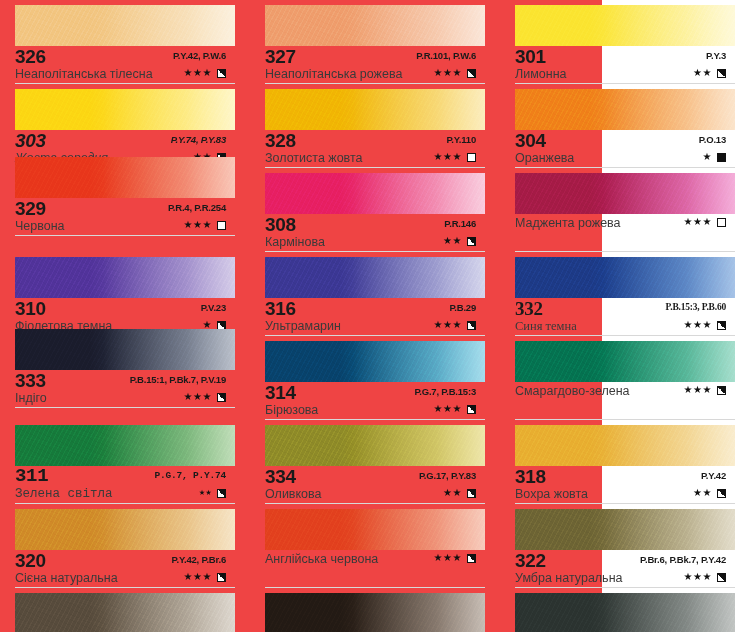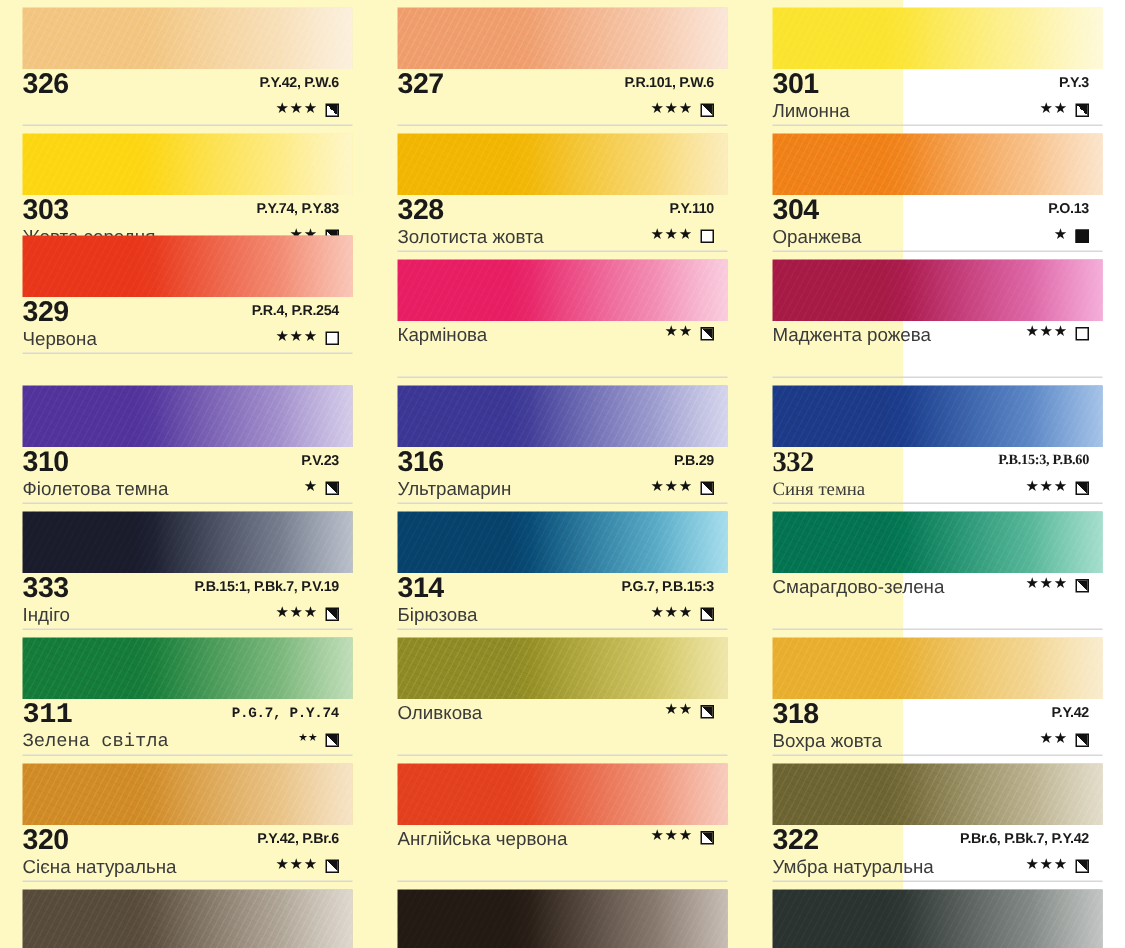--- a/index.html
+++ b/index.html
@@ -7,21 +7,21 @@
     margin: 0; padding: 0;
     width: 750px; height: 632px;
     background: #ffffff;
     font-family: "Liberation Sans", "DejaVu Sans", sans-serif;
     overflow: hidden;
   }
   #chart {
     width: 602px;
     height: 632px;
     position: relative;
-    background: #fef9c3;
+    background: #ef4444;
   }
   .col {
     position: absolute;
     top: 0;
     width: 250px;
     height: 632px;
   }
   .col-0 { left: 0px; }
   .col-1 { left: 250px; }
   .col-2 { left: 500px; }
@@ -148,29 +148,30 @@
         <div class="swatch" style="background: linear-gradient(90deg, rgb(242, 197, 128) 0%, rgb(242, 197, 128) 34%, rgb(246, 217, 168) 100%);">
           <div class="grain"></div>
           <div class="wash"></div>
         </div>
         <div class="info">
           <div class="row-top">
             <div class="code">326</div>
             <div class="pigments">P.Y.42, P.W.6</div>
           </div>
           <div class="row-bot">
-            <div class="rating">
-              <span class="stars">★★★</span>
-              <span class="tsym half"></span>
-            </div>
-          </div>
-        </div>
-        <div class="divider"></div>
-      </div>
-      <div class="cell" style="top: 84px;">
+            <div class="name">Неаполітанська тілесна</div>
+            <div class="rating">
+              <span class="stars">★★★</span>
+              <span class="tsym half"></span>
+            </div>
+          </div>
+        </div>
+        <div class="divider"></div>
+      </div>
+      <div class="cell" style="top: 84px; font-style: italic;">
         <div class="swatch" style="background: linear-gradient(90deg, rgb(252, 214, 19) 0%, rgb(252, 214, 19) 34%, rgb(253, 232, 111) 100%);">
           <div class="grain"></div>
           <div class="wash"></div>
         </div>
         <div class="info">
           <div class="row-top">
             <div class="code">303</div>
             <div class="pigments">P.Y.74, P.Y.83</div>
           </div>
           <div class="row-bot">
@@ -216,21 +217,21 @@
           <div class="row-bot">
             <div class="name">Фіолетова темна</div>
             <div class="rating">
               <span class="stars">★</span>
               <span class="tsym half"></span>
             </div>
           </div>
         </div>
         <div class="divider"></div>
       </div>
-      <div class="cell" style="top: 336px; padding-left: 43px;">
+      <div class="cell" style="top: 324px; padding-left: 43px;">
         <div class="swatch" style="background: linear-gradient(90deg, rgb(26, 28, 44) 0%, rgb(26, 28, 44) 34%, rgb(75, 90, 117) 100%);">
           <div class="grain"></div>
           <div class="wash"></div>
         </div>
         <div class="info">
           <div class="row-top">
             <div class="code">333</div>
             <div class="pigments">P.B.15:1, P.Bk.7, P.V.19</div>
           </div>
           <div class="row-bot">
@@ -295,20 +296,21 @@
         <div class="swatch" style="background: linear-gradient(90deg, rgb(239, 157, 108) 0%, rgb(239, 157, 108) 34%, rgb(244, 189, 153) 100%);">
           <div class="grain"></div>
           <div class="wash"></div>
         </div>
         <div class="info">
           <div class="row-top">
             <div class="code">327</div>
             <div class="pigments">P.R.101, P.W.6</div>
           </div>
           <div class="row-bot">
+            <div class="name">Неаполітанська рожева</div>
             <div class="rating">
               <span class="stars">★★★</span>
               <span class="tsym half"></span>
             </div>
           </div>
         </div>
         <div class="divider"></div>
       </div>
       <div class="cell" style="top: 84px;">
         <div class="swatch" style="background: linear-gradient(90deg, rgb(241, 181, 4) 0%, rgb(241, 181, 4) 34%, rgb(246, 207, 82) 100%);">
@@ -329,20 +331,24 @@
           </div>
         </div>
         <div class="divider"></div>
       </div>
       <div class="cell" style="top: 168px;">
         <div class="swatch" style="background: linear-gradient(90deg, rgb(231, 31, 98) 0%, rgb(231, 31, 98) 34%, rgb(240, 122, 168) 100%);">
           <div class="grain"></div>
           <div class="wash"></div>
         </div>
         <div class="info">
+          <div class="row-top">
+            <div class="code">308</div>
+            <div class="pigments">P.R.146</div>
+          </div>
           <div class="row-bot">
             <div class="name">Кармінова</div>
             <div class="rating">
               <span class="stars">★★</span>
               <span class="tsym half"></span>
             </div>
           </div>
         </div>
         <div class="divider"></div>
       </div>
@@ -385,20 +391,24 @@
           </div>
         </div>
         <div class="divider"></div>
       </div>
       <div class="cell" style="top: 420px;">
         <div class="swatch" style="background: linear-gradient(90deg, rgb(142, 138, 40) 0%, rgb(142, 138, 40) 34%, rgb(210, 188, 34) 100%);">
           <div class="grain"></div>
           <div class="wash"></div>
         </div>
         <div class="info">
+          <div class="row-top">
+            <div class="code">334</div>
+            <div class="pigments">P.G.17, P.Y.83</div>
+          </div>
           <div class="row-bot">
             <div class="name">Оливкова</div>
             <div class="rating">
               <span class="stars">★★</span>
               <span class="tsym half"></span>
             </div>
           </div>
         </div>
         <div class="divider"></div>
       </div>

